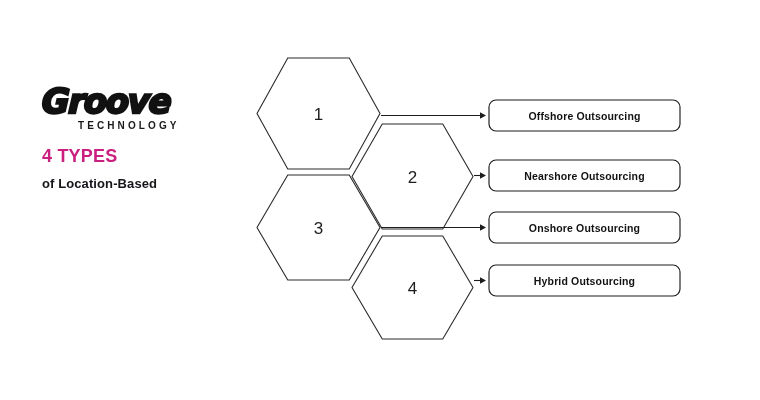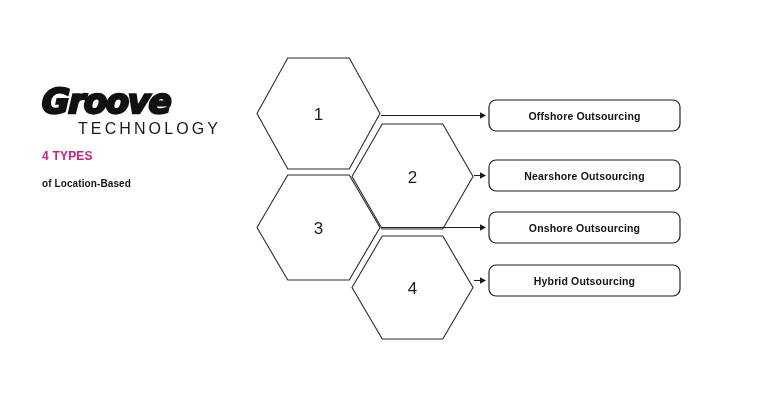--- a/index.html
+++ b/index.html
@@ -50,47 +50,47 @@
     paint-order: stroke fill;
     font-style: italic;
     transform: skewX(-2deg);
   }
 
   #logo-sub {
     position: absolute;
     left: 36px;
     top: 36px;
     font-family: "Liberation Sans", sans-serif;
-    font-weight: normal;
-    font-size: 16px;
+    font-weight: bold;
+    font-size: 10px;
     letter-spacing: 3.1px;
     color: #1a1a1a;
   }
 
   #headline-block {
     position: absolute;
     left: 0;
     top: 62px;
     width: 215px;
   }
 
   #headline-primary {
     font-family: "Liberation Sans", sans-serif;
     font-weight: bold;
-    font-size: 12px;
+    font-size: 18px;
     letter-spacing: 0.2px;
     color: #cc2080;
     margin: 0 0 7px 0;
     line-height: 20px;
   }
 
   .headline-secondary-line {
     font-family: "Liberation Sans", sans-serif;
     font-weight: bold;
-    font-size: 10px;
+    font-size: 13px;
     color: #15151a;
     line-height: 21px;
     letter-spacing: 0.1px;
   }
 
   
   #diagram-svg {
     position: absolute;
     left: 0;
     top: 0;

